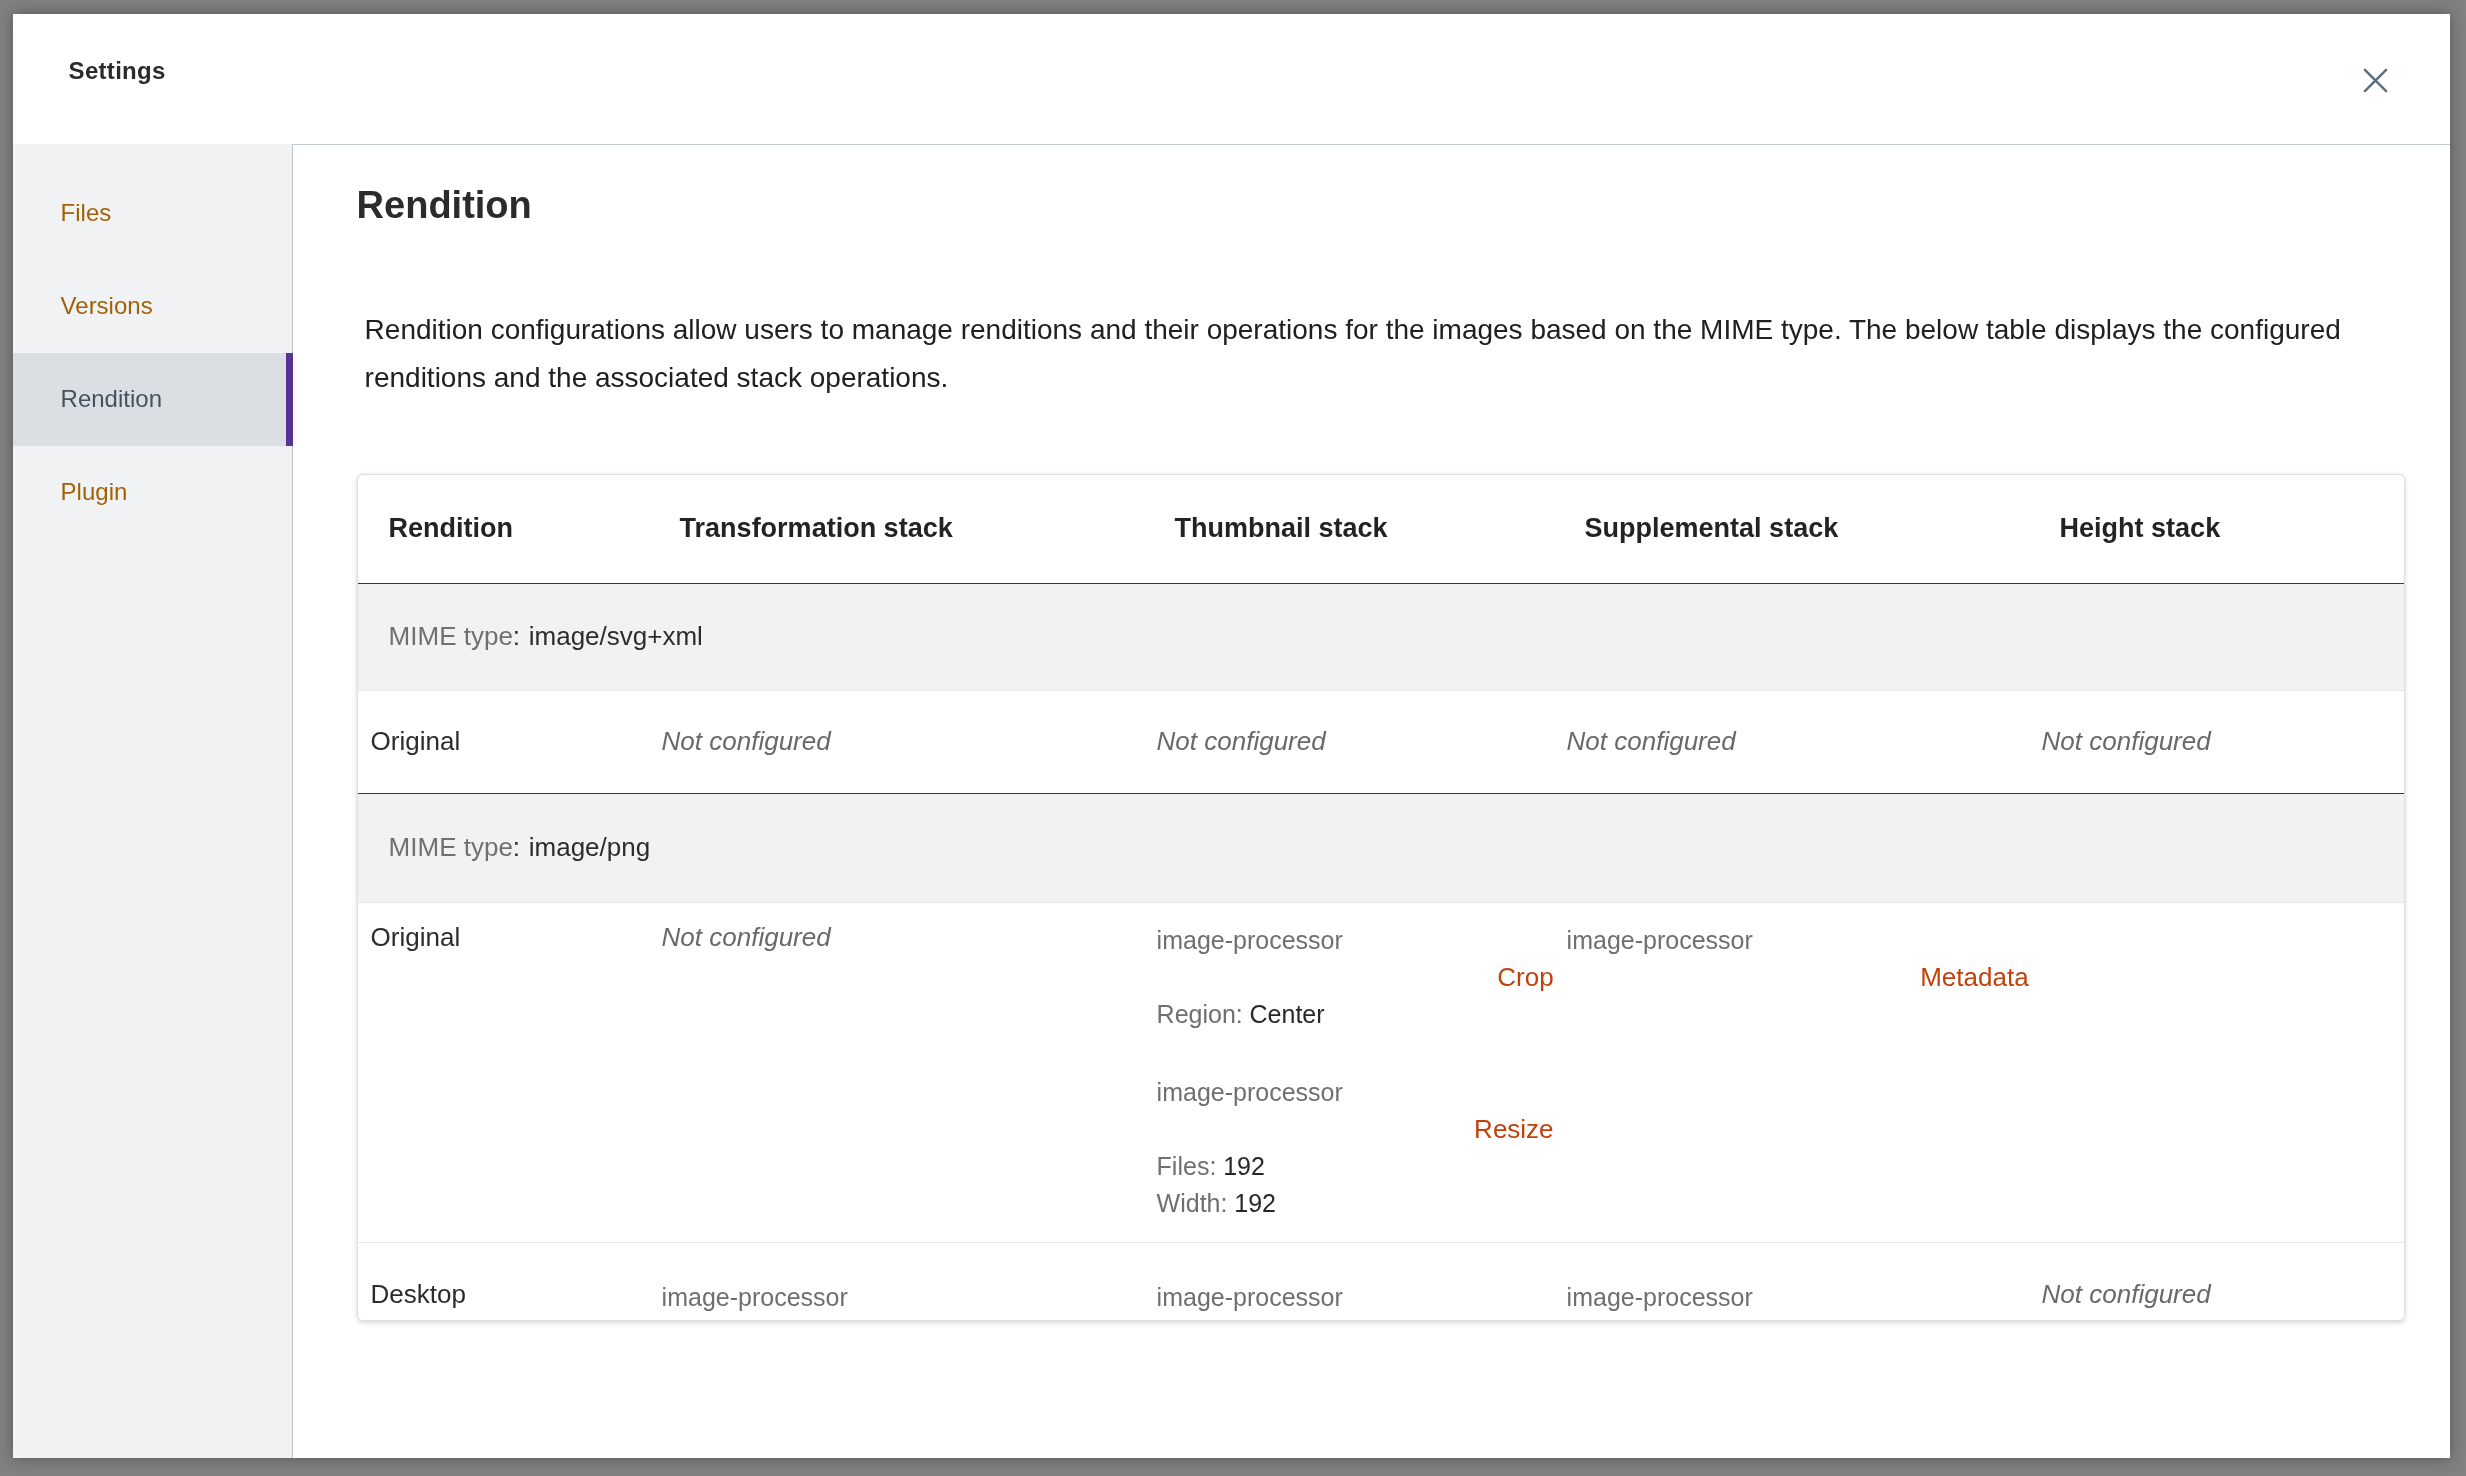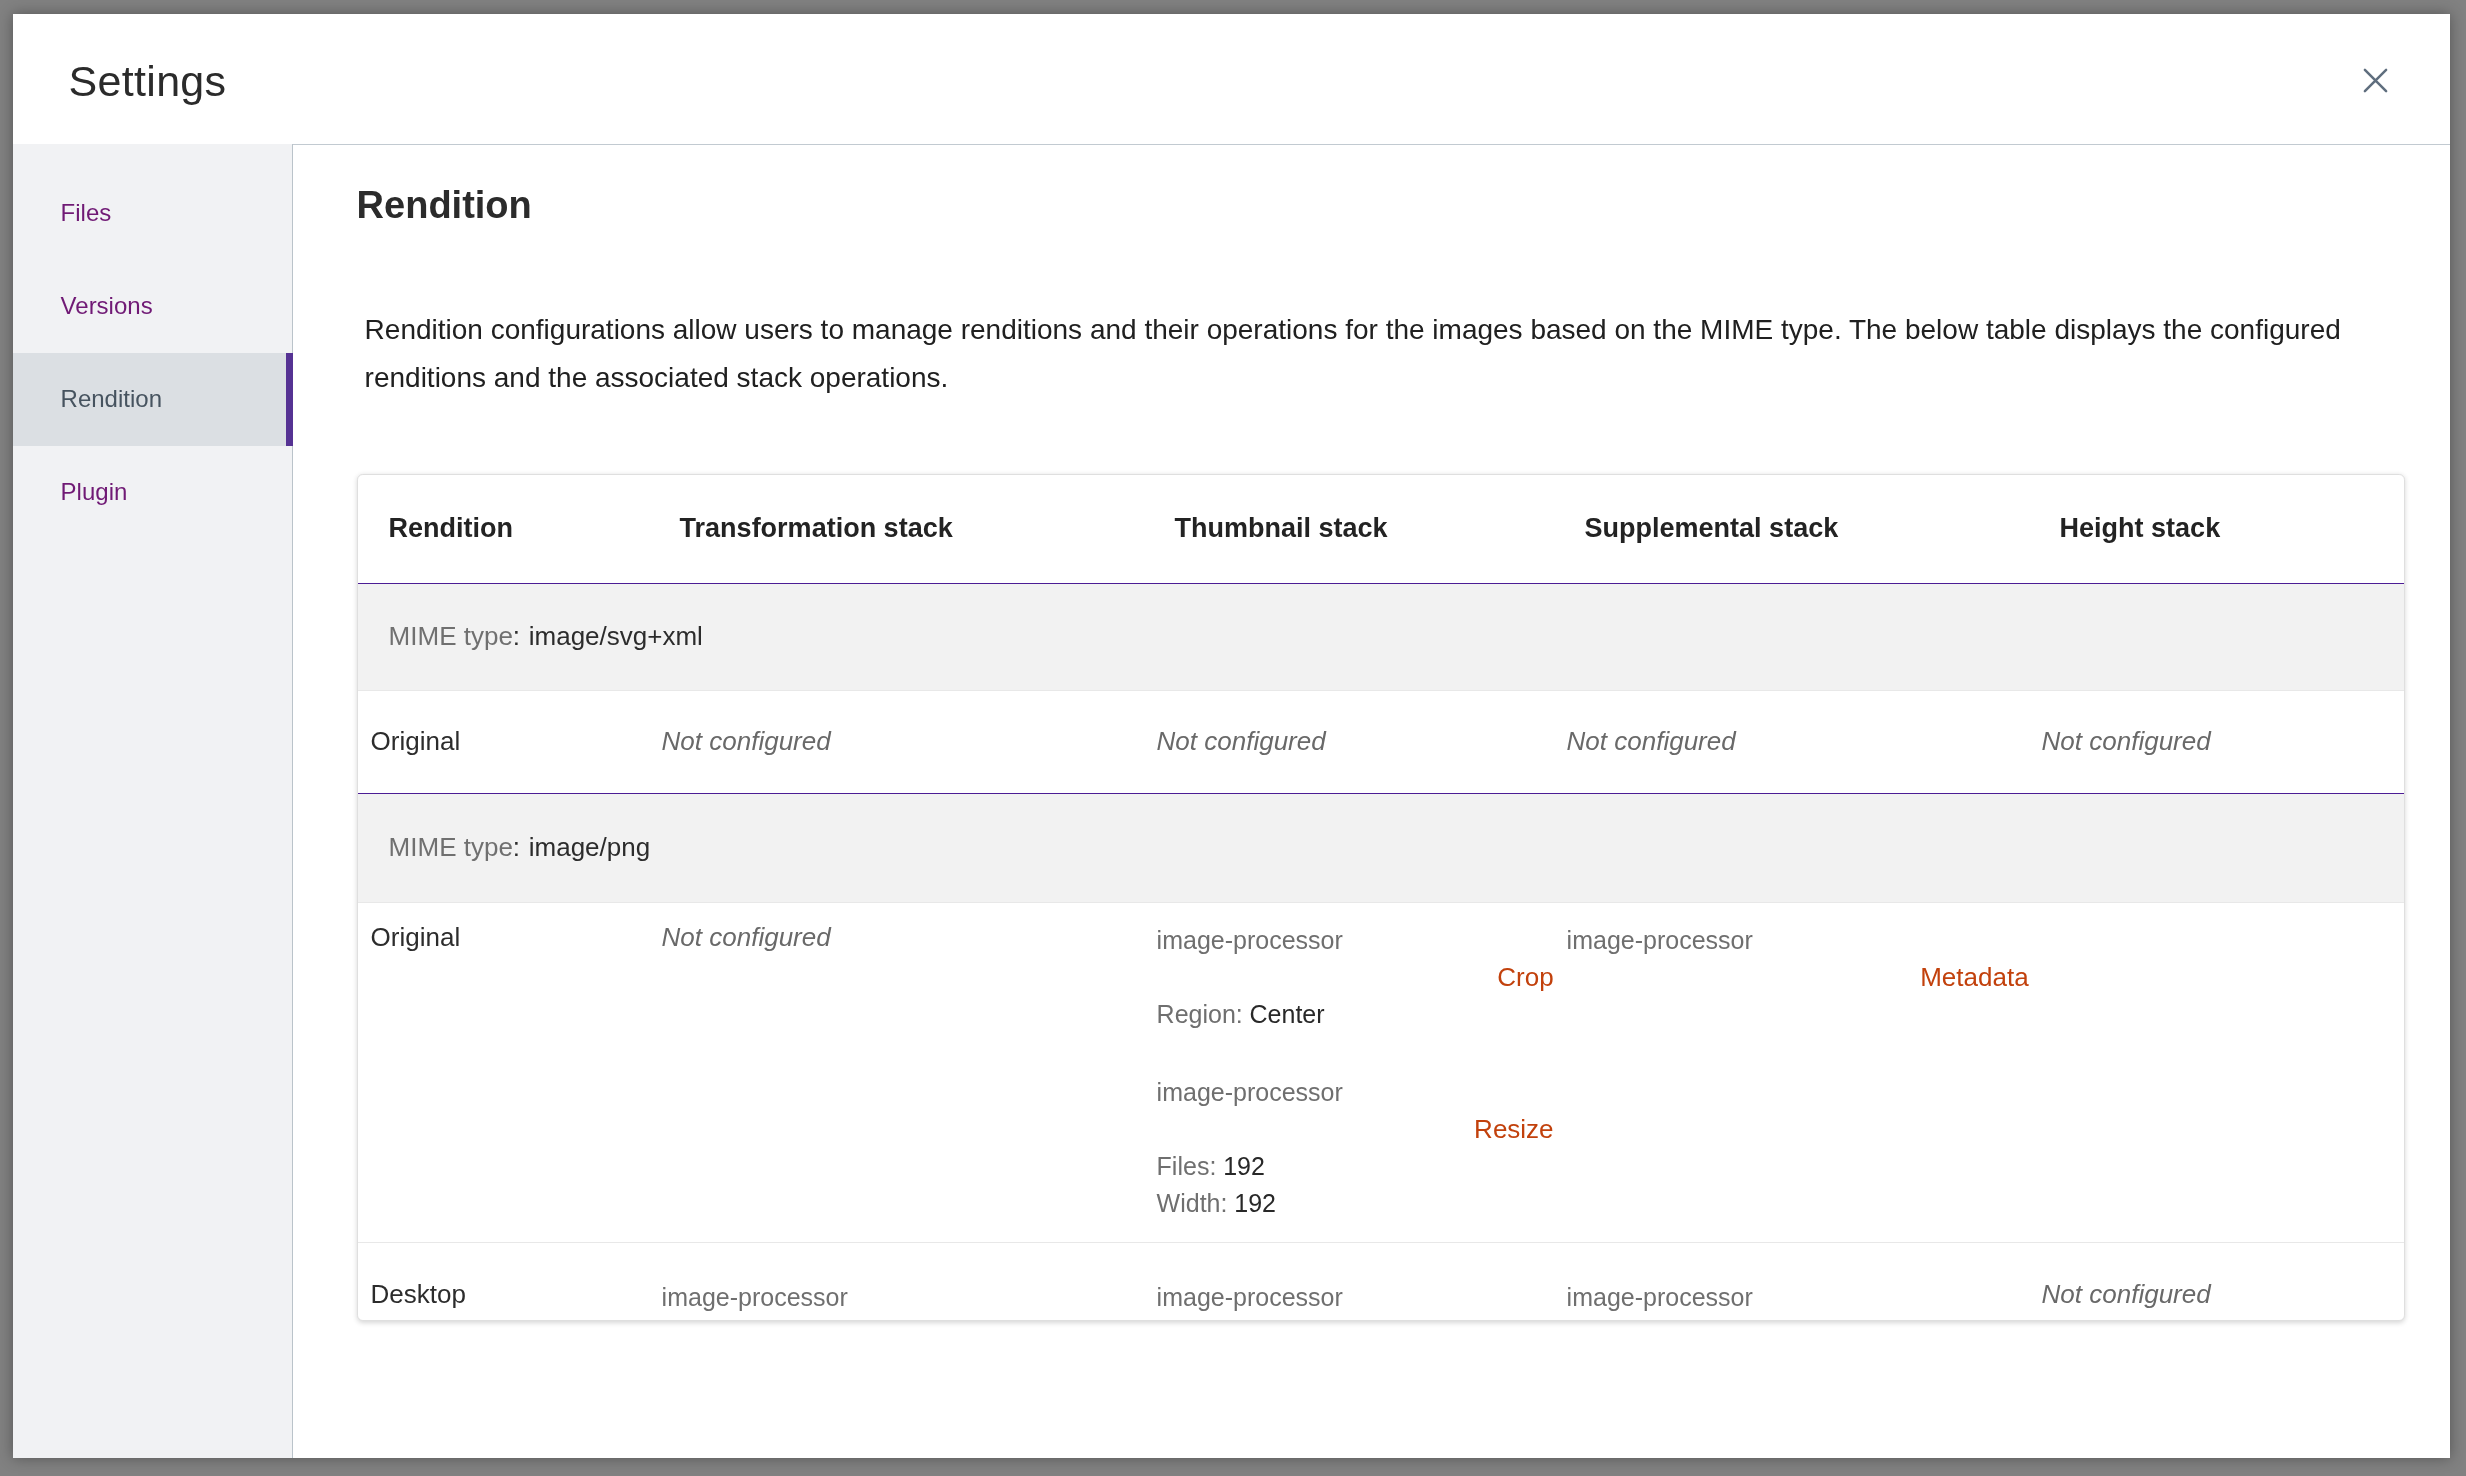--- a/index.html
+++ b/index.html
@@ -10,36 +10,36 @@
     -webkit-font-smoothing:antialiased;
   }
   .modal{
     position:absolute;left:12.6px;top:13.6px;width:2437px;height:1444px;
     background:#ffffff;box-shadow:0 0 13.6px rgba(0,0,0,0.35);
   }
   
   .modal-header{position:relative;height:130px;background:#fff;}
   .window-title{
     position:absolute;left:56px;top:43px;margin:0;
-    font-size:43px;font-weight:400;color:#2b2b2b;letter-spacing:0.3px;
+    font-size:24px;font-weight:700;color:#2b2b2b;letter-spacing:0.3px;
   }
   .close-btn{
     position:absolute;right:49px;top:43px;width:50px;height:50px;
     background:none;border:none;padding:0;cursor:pointer;
     display:flex;align-items:center;justify-content:center;
   }
   
   .modal-body{display:flex;height:1314px;}
   .sidebar{
     width:280px;box-sizing:border-box;background:#f1f2f4;
     border-right:1.9px solid #bac3ca;padding-top:23px;flex:none;
   }
   .nav-item{
     position:relative;height:93px;display:flex;align-items:center;
-    padding-left:48px;font-size:24px;color:#701a75;cursor:pointer;
+    padding-left:48px;font-size:24px;color:#a16207;cursor:pointer;
   }
   .nav-item.selected{background:#dbdfe3;color:#46535f;font-weight:500;}
   .accent-bar{
     position:absolute;right:-1.9px;top:0;bottom:0;width:7.8px;background:#553293;
   }
   .content{
     flex:1;position:relative;box-sizing:border-box;
     border-top:1.9px solid #c2cad1;background:#fff;
   }
   .page-title{

